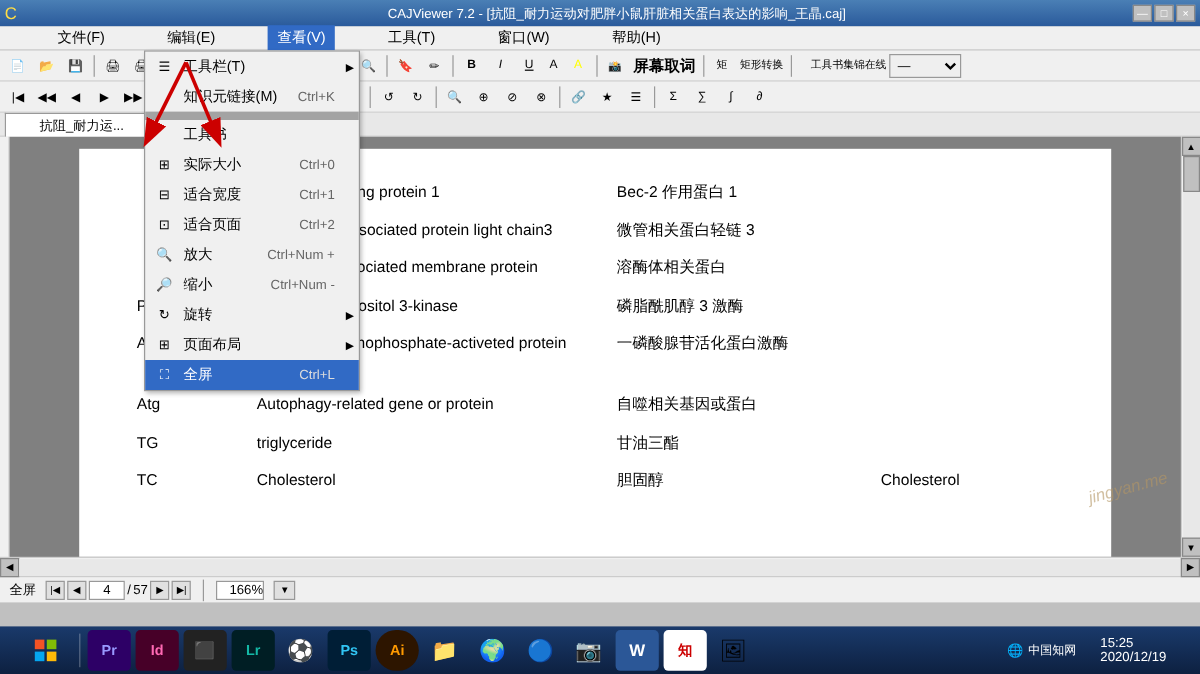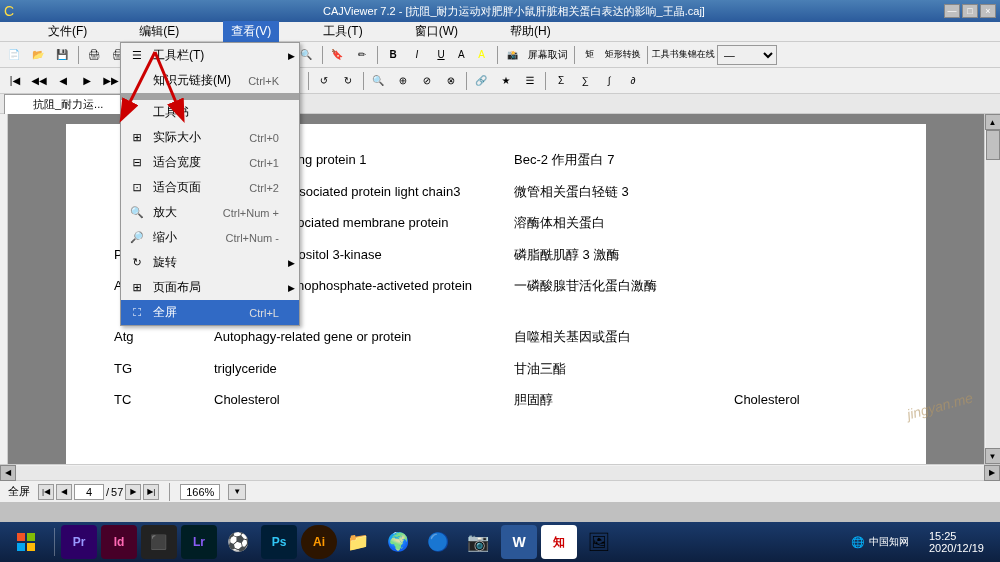--- a/index.html
+++ b/index.html
@@ -183,38 +183,38 @@
     }
     .page-input {
       width: 30px; height: 16px;
       border: 1px solid #999;
       text-align: center;
       font-size: 11px;
     }
     .zoom-input {
       width: 40px; height: 16px;
       border: 1px solid #999;
-      text-align: center;
+      text-align: right;
       font-size: 11px;
     }
     .fullscreen-label {
       font-size: 11px;
     }
 
     
     .taskbar {
       position: absolute;
       bottom: 0;
       left: 0;
       width: 1000px;
       height: 40px;
       background: linear-gradient(to bottom, #1a3a6b, #0d2040);
       display: flex;
       align-items: center;
-      padding: 0 8px;
+      padding: 0 20px;
       gap: 4px;
     }
     .taskbar-app {
       width: 36px; height: 34px;
       display: flex; align-items: center; justify-content: center;
       border-radius: 4px;
       cursor: pointer;
       font-size: 18px;
     }
     .taskbar-sep { width: 1px; height: 28px; background: rgba(255,255,255,0.3); margin: 0 2px; }
@@ -384,26 +384,26 @@
   <div class="tb-btn" style="font-size:10px;">🔖</div>
   <div class="tb-btn" style="font-size:10px;">✏</div>
   <div class="tb-sep"></div>
   <div class="tb-btn" style="font-size:10px;font-weight:bold;">B</div>
   <div class="tb-btn" style="font-size:10px;font-style:italic;">I</div>
   <div class="tb-btn" style="font-size:10px;text-decoration:underline;">U</div>
   <div style="font-size:10px;padding:0 4px;">A</div>
   <div class="tb-btn" style="font-size:10px;color:#ff0;">A</div>
   <div class="tb-sep"></div>
   <div class="tb-btn" style="font-size:9px;">📸</div>
-  <div style="font-size:10px;padding:0 2px;">屏幕取词</div>
+  <div style="font-size:13px;padding:0 2px;font-weight:bold;">屏幕取词</div>
   <div class="tb-sep"></div>
   <div class="tb-btn" style="font-size:9px;">矩</div>
   <div style="font-size:9px;padding:0 2px;">矩形转换</div>
   <div class="tb-sep"></div>
-  <div style="font-size:9px;">工具书集锦在线</div>
+  <div style="font-size:9px;margin-left:12px;">工具书集锦在线</div>
   <select class="tb-text-input" style="width:60px;">
     <option>—</option>
   </select>
 </div>
 
 <div class="toolbar-row toolbar2">
   <div class="tb-btn">|◀</div>
   <div class="tb-btn">◀◀</div>
   <div class="tb-btn">◀</div>
   <div class="tb-btn">▶</div>
@@ -446,21 +446,21 @@
   <div class="left-panel"></div>
 
   <div class="doc-area" style="position:relative;">
     <div class="doc-page">
       <table class="doc-table">
         <tbody>
 
           <tr>
             <td class="col-abbr"></td>
             <td class="col-en">Bec-2-interacting protein 1</td>
-            <td class="col-cn">Bec-2 作用蛋白 7</td>
+            <td class="col-cn">Bec-2 作用蛋白 1</td>
           </tr>
 
           <tr>
             <td class="col-abbr"></td>
             <td class="col-en">
               <span style="white-space:pre-wrap;">Microtubule-associated protein light chain3</span>
             </td>
             <td class="col-cn">微管相关蛋白轻链 3</td>
           </tr>
 
@@ -565,21 +565,21 @@
   <div class="taskbar-app" style="background:#2D0066;">
     <span style="color:#9999FF;font-weight:bold;font-size:12px;">Pr</span>
   </div>
   <div class="taskbar-app" style="background:#470028;">
     <span style="color:#FF69B4;font-weight:bold;font-size:12px;">Id</span>
   </div>
   <div class="taskbar-app" style="background:#222;">
     <span style="color:white;font-size:14px;">⬛</span>
   </div>
   <div class="taskbar-app" style="background:#001E24;">
-    <span style="color:#8b5cf6;font-weight:bold;font-size:12px;">Lr</span>
+    <span style="color:#14b8a6;font-weight:bold;font-size:12px;">Lr</span>
   </div>
   <div class="taskbar-app">
     <span style="font-size:18px;">⚽</span>
   </div>
   <div class="taskbar-app" style="background:#001E36;">
     <span style="color:#31C5F4;font-weight:bold;font-size:12px;">Ps</span>
   </div>
   <div class="taskbar-app" style="background:#2D1500;border-radius:17px;">
     <span style="color:#FF9A00;font-weight:bold;font-size:12px;">Ai</span>
   </div>

